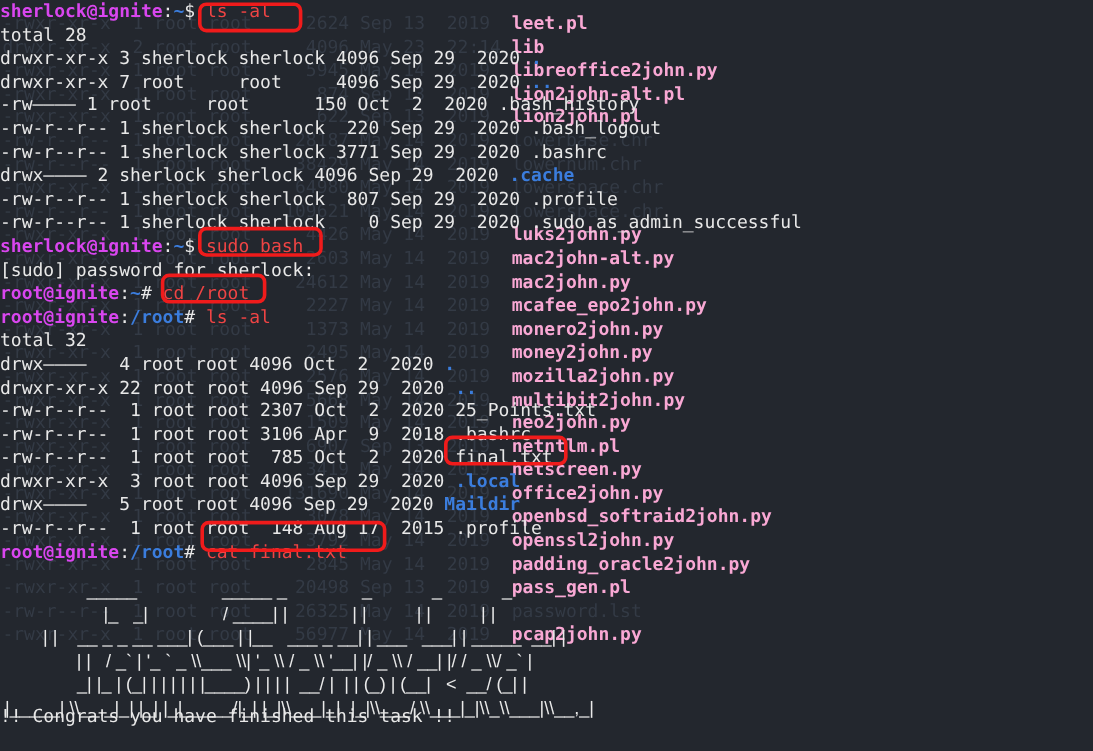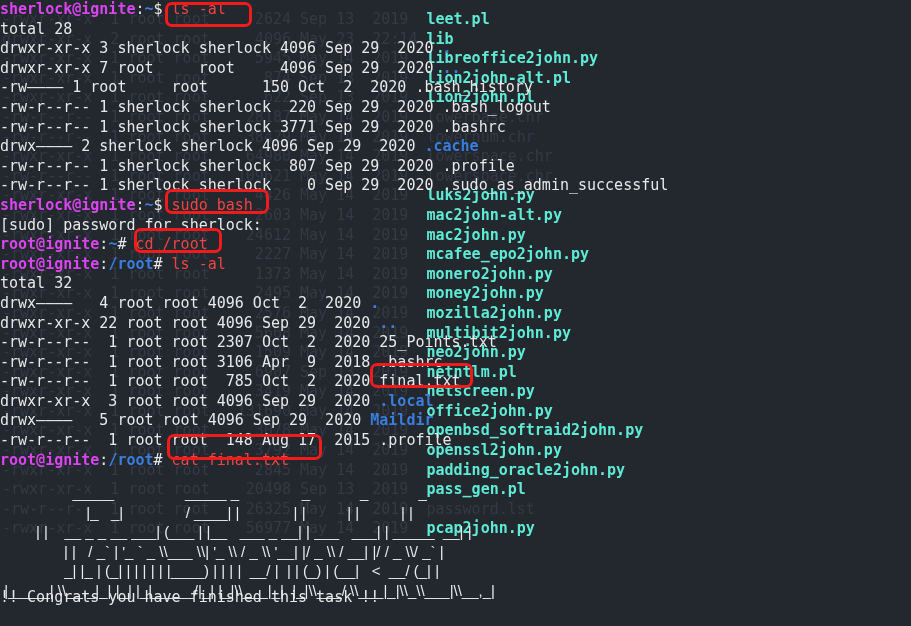--- a/index.html
+++ b/index.html
@@ -28,21 +28,21 @@
     height: 626px;
     white-space: pre;
     color: #333a45;
     font-family: "DejaVu Sans Mono", "Liberation Mono", monospace;
     font-size: 15px;
     line-height: 19.6px;
     pointer-events: none;
     z-index: 1;
   }
   #ghost-layer .gline { height: 19.6px; }
-  #ghost-layer .gname { color: #5eead4; font-weight: bold; }
+  #ghost-layer .gname { color: #f9a8d4; font-weight: bold; }
   #ghost-layer .gplain { color: #333a45; }
 
   
   #fg-layer {
     position: absolute;
     left: 0;
     top: 0;
     width: 911px;
     height: 626px;
     white-space: pre;

